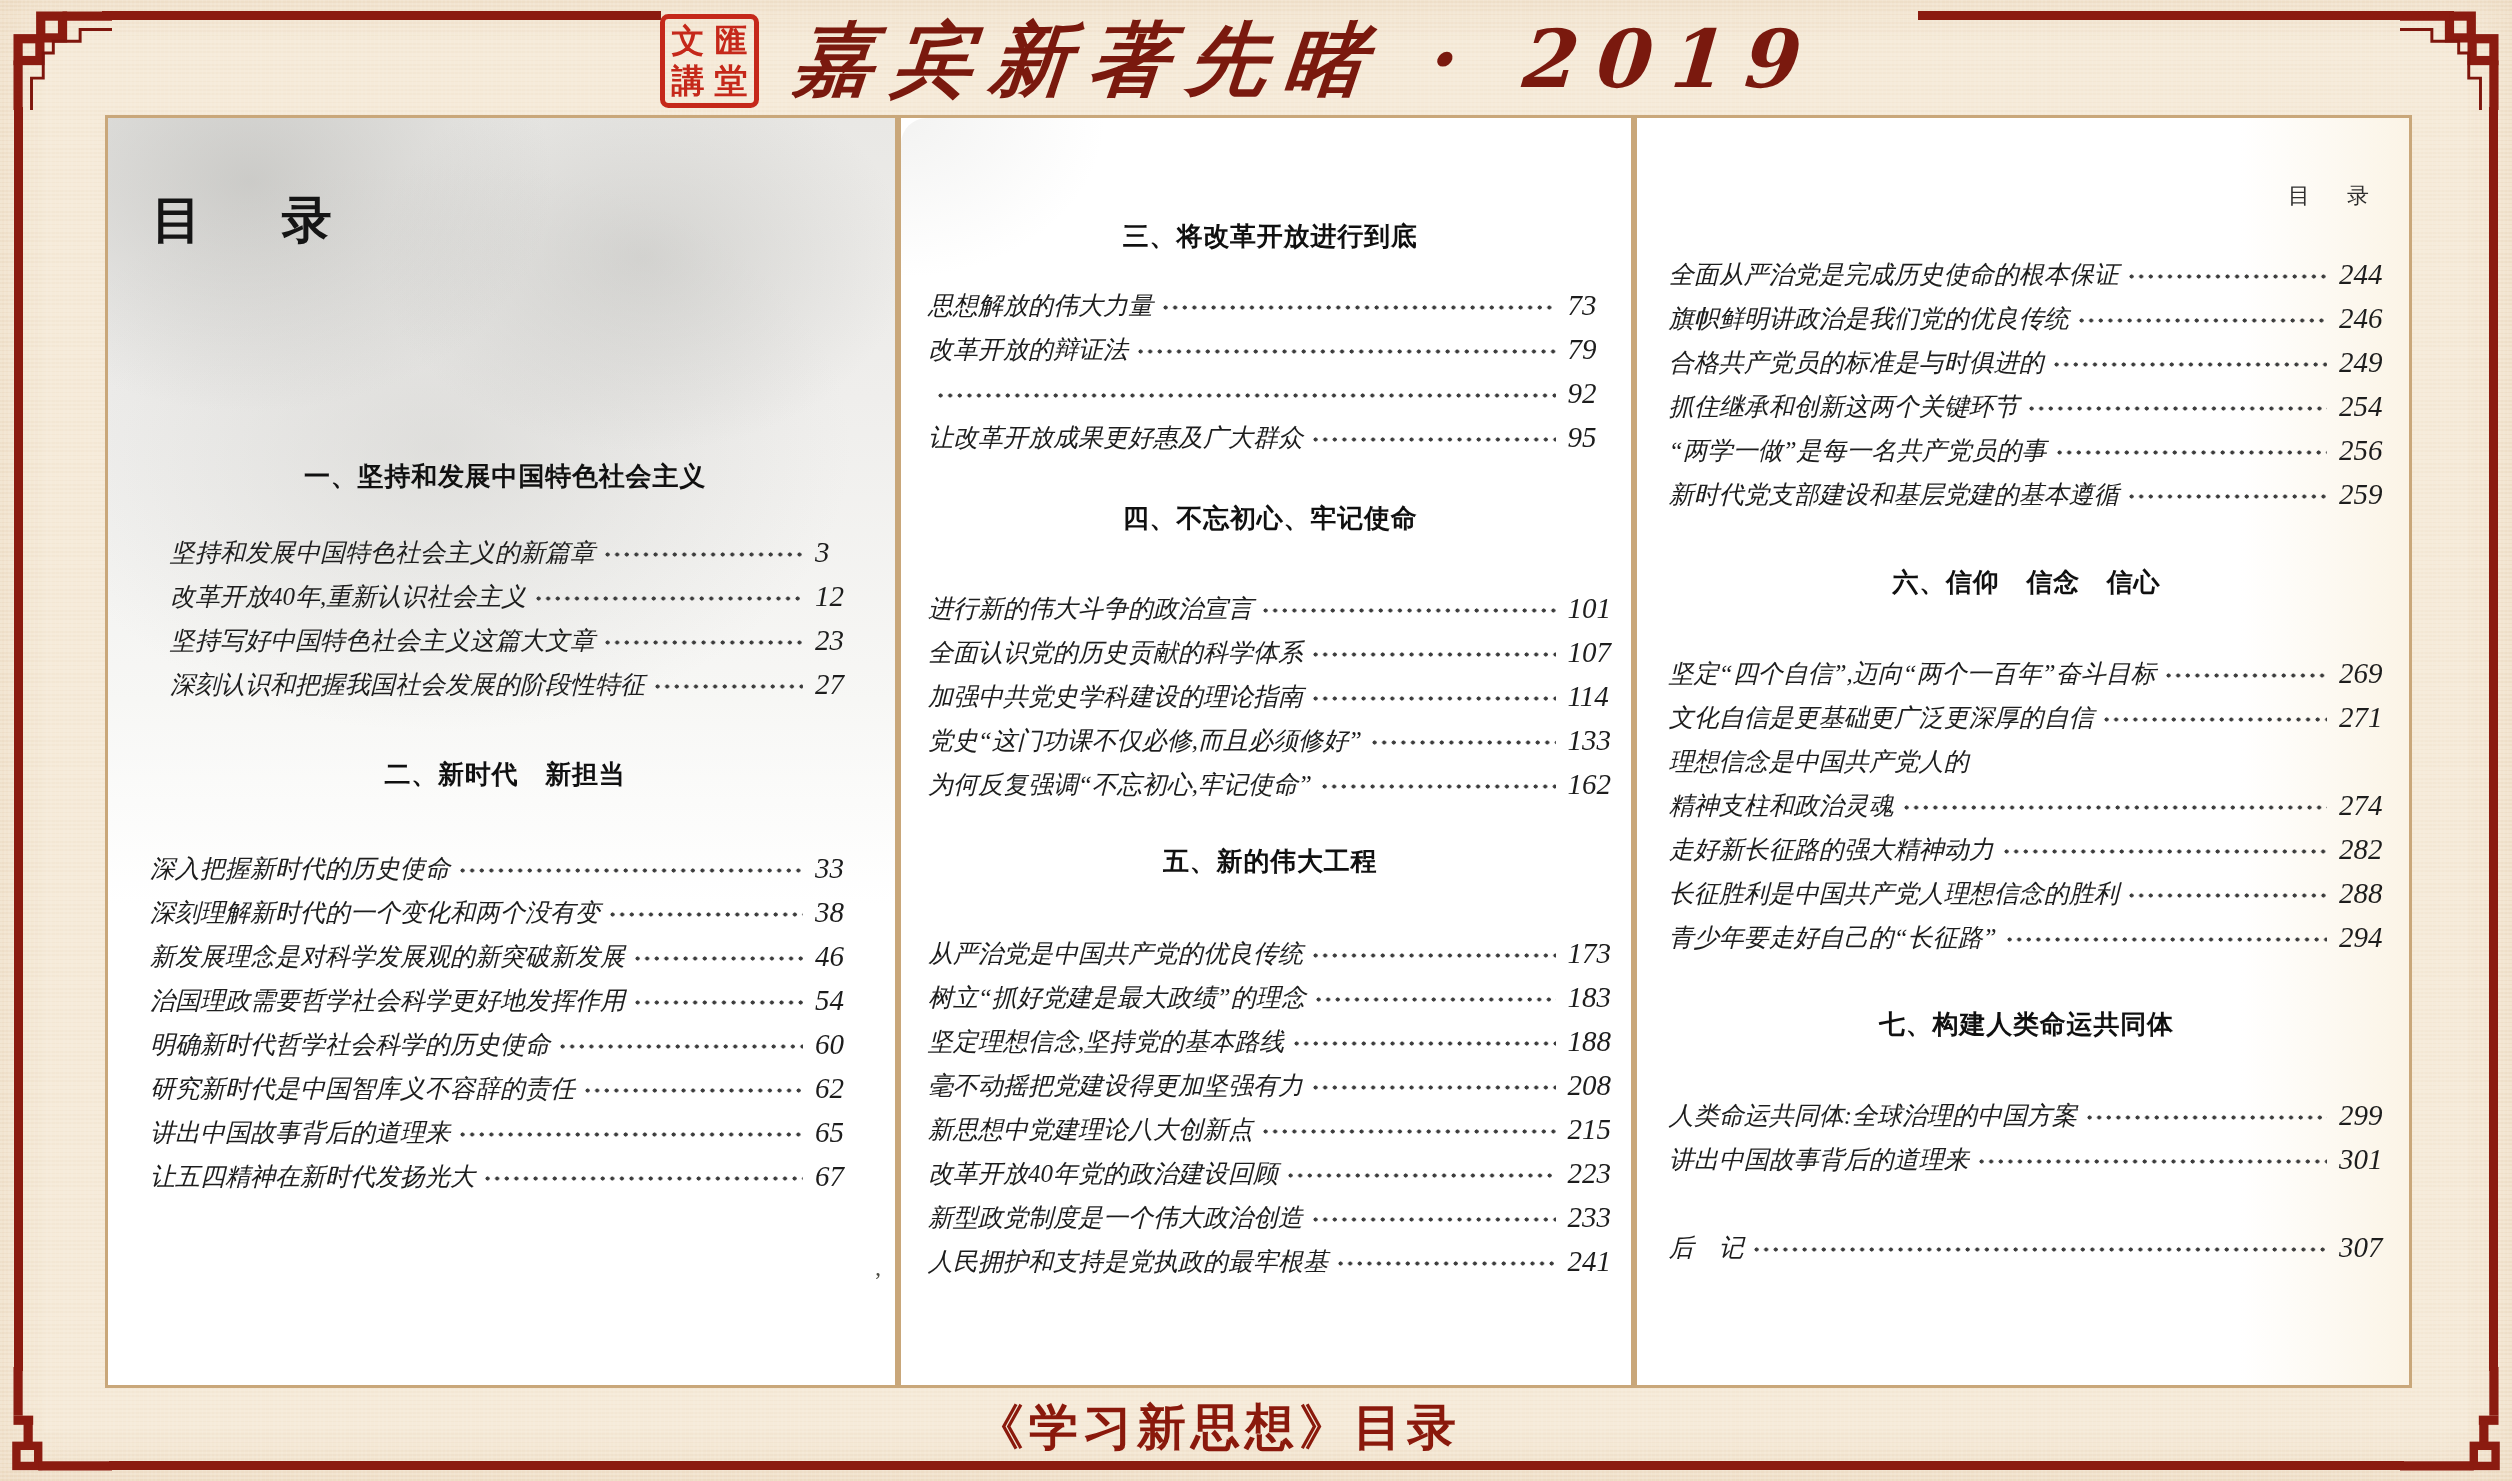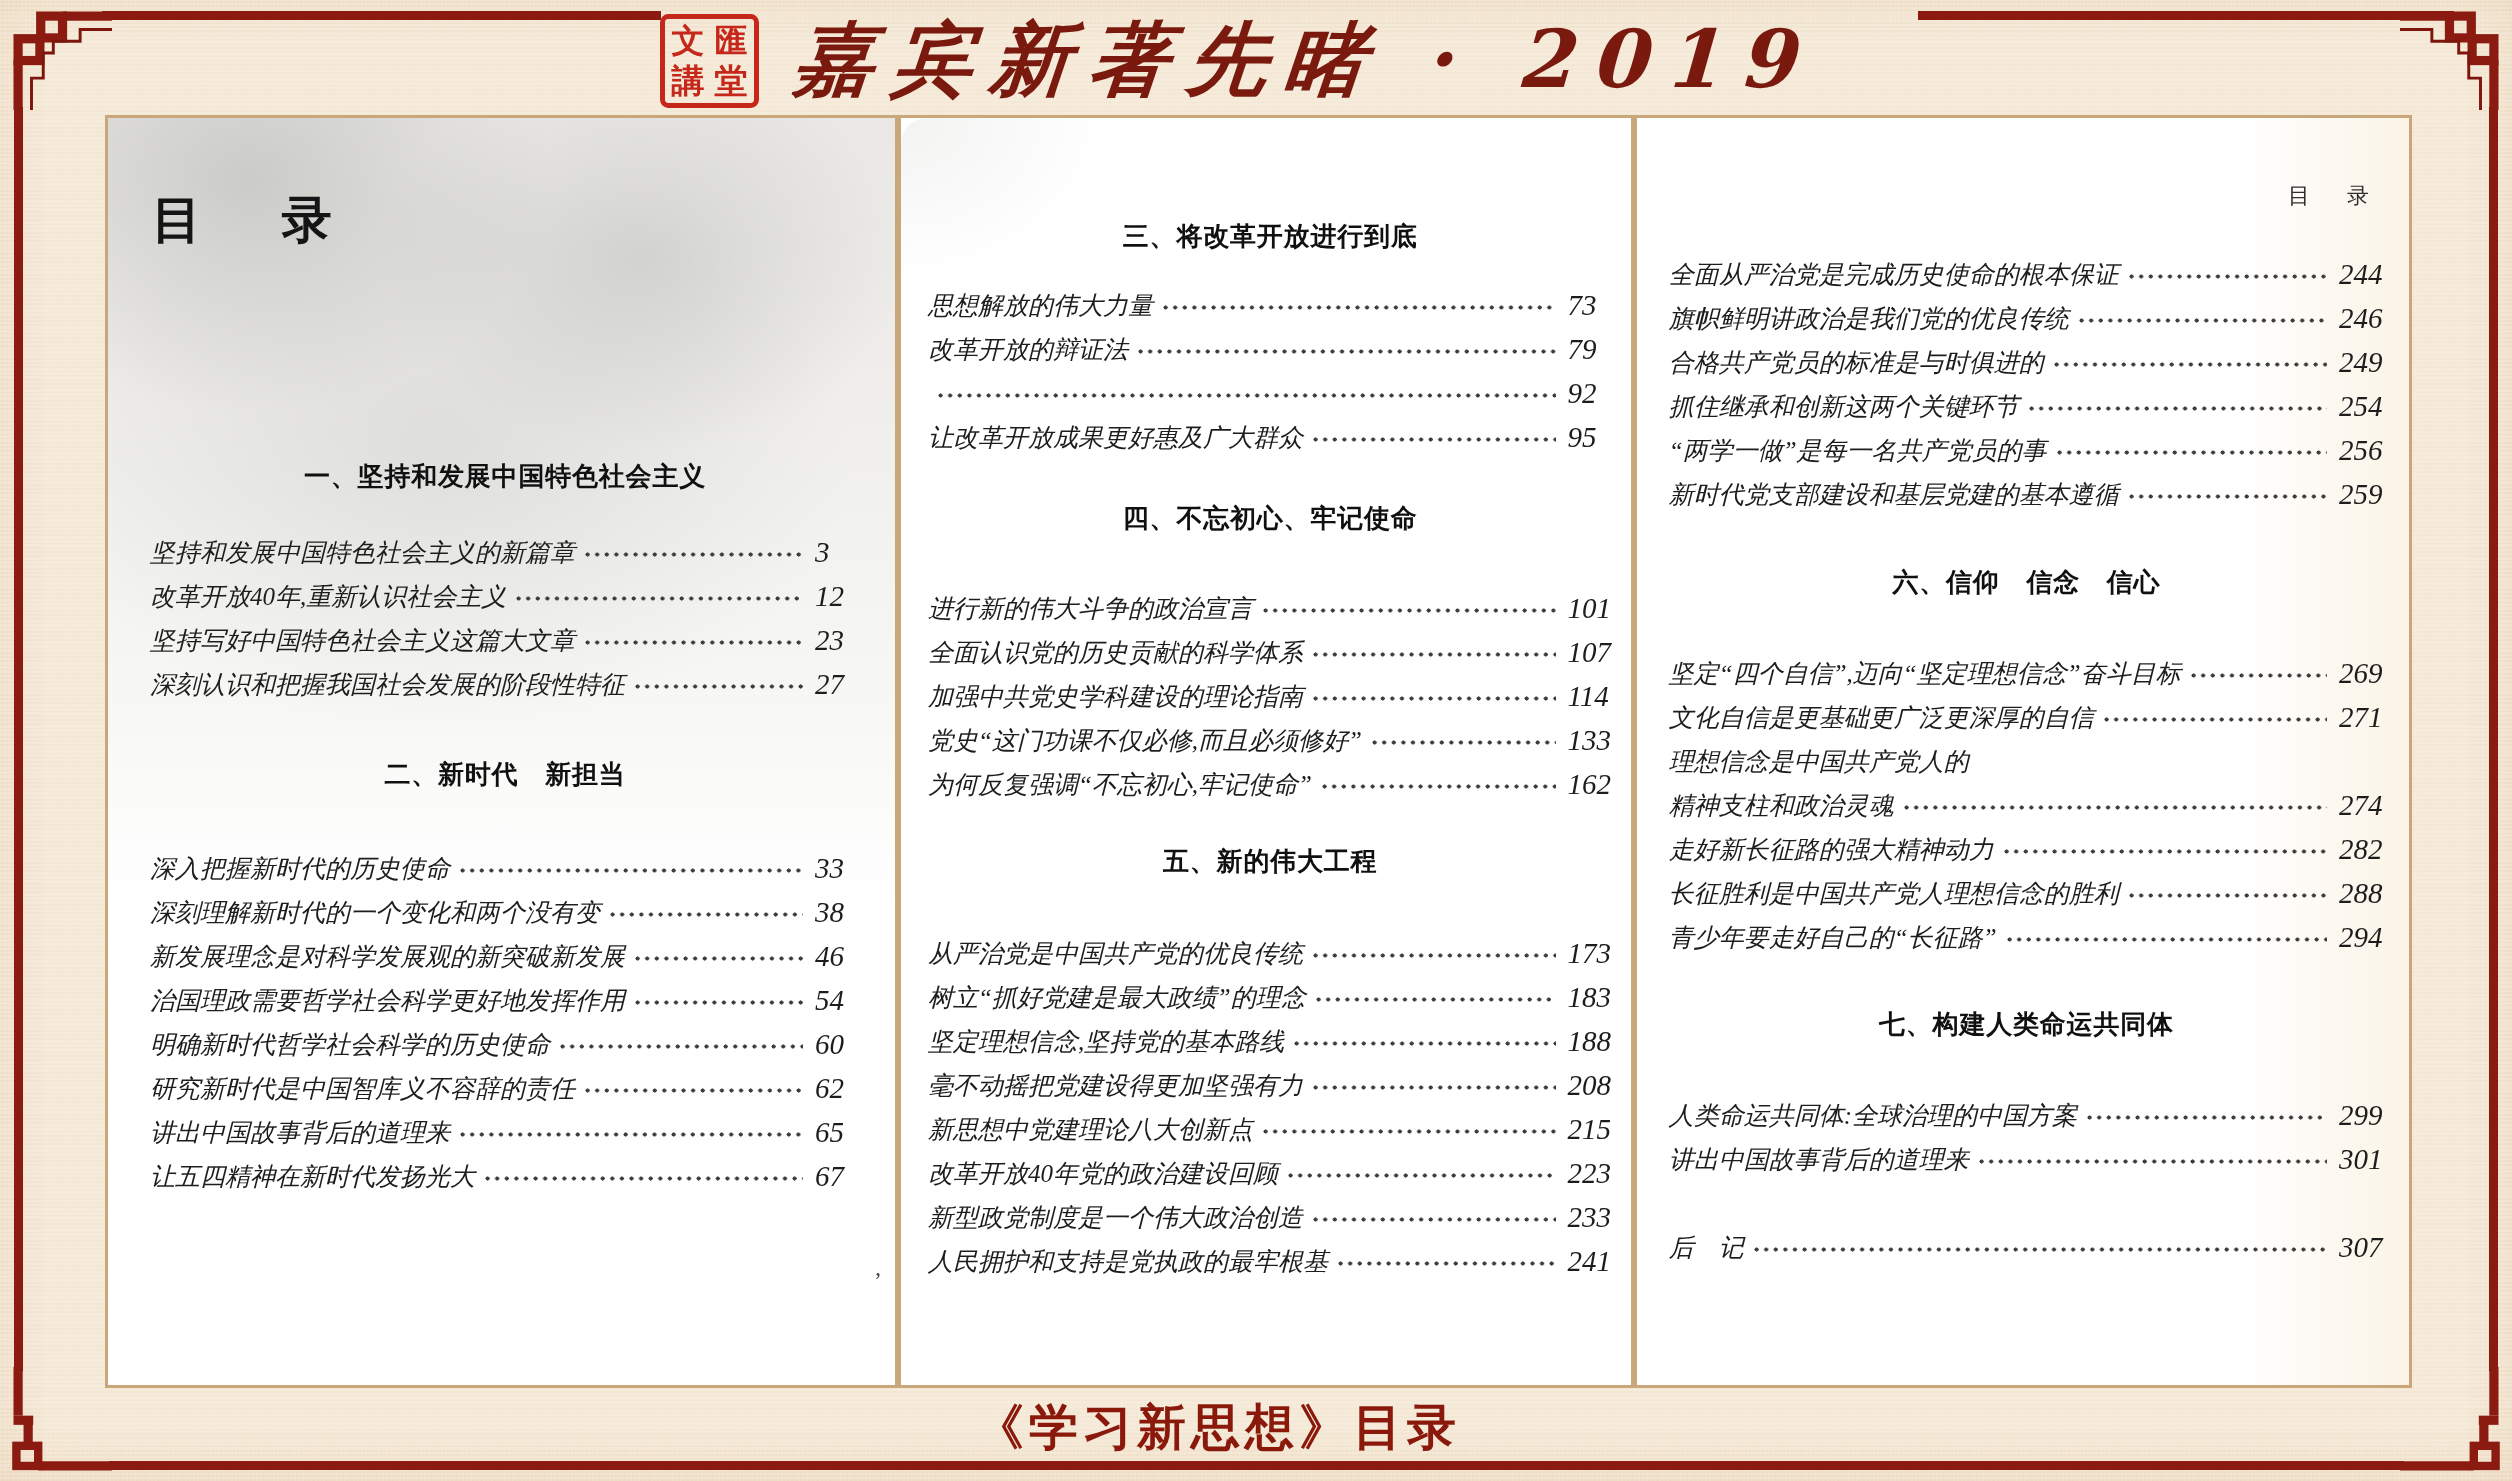--- a/index.html
+++ b/index.html
@@ -81,21 +81,21 @@
   .toc-row{display:flex; align-items:center; height:44px; font-size:25px; color:#1d1d1d;}
   .toc-text{white-space:nowrap;}
   .dots{
     flex:1; height:5px; margin:5px 11.7px 0 10px;
     background-image:radial-gradient(circle at 2.5px 2.5px, #3c3c3c 1.8px, rgba(0,0,0,0) 2.3px);
     background-size:9.6px 5px; background-repeat:repeat-x;
   }
   .pno{min-width:45px; text-align:left; font-size:29px; flex:none;}
   
   #page-0 .toc-section:nth-of-type(1){margin-top:211px;}
-  #page-0 .toc-section:nth-of-type(1) .toc-list{margin-top:37px;}
+  #page-0 .toc-section:nth-of-type(1) .toc-list{margin-top:37px;margin-left:20px;}
   #page-0 .toc-section:nth-of-type(2){margin-top:52px;}
   #page-0 .toc-section:nth-of-type(2) .toc-list{margin-top:55px;}
   #page-1 .toc-section:nth-of-type(1){margin-top:102px;}
   #page-1 .toc-section:nth-of-type(1) .toc-list{margin-top:30px;}
   #page-1 .toc-section:nth-of-type(2){margin-top:43px;}
   #page-1 .toc-section:nth-of-type(2) .toc-list{margin-top:51px;}
   #page-1 .toc-section:nth-of-type(3){margin-top:39px;}
   #page-1 .toc-section:nth-of-type(3) .toc-list{margin-top:53px;}
   #page-2 .toc-section:nth-of-type(1) .toc-list{margin-top:44px;}
   #page-2 .toc-section:nth-of-type(2){margin-top:50px;}
@@ -390,21 +390,21 @@
                 <span class="toc-text">新时代党支部建设和基层党建的基本遵循</span>
                 <span class="dots"></span>
                 <span class="pno">259</span>
               </li>
             </ul>
           </section>
           <section class="toc-section">
             <h3 class="sec-head">六、信仰　信念　信心</h3>
             <ul class="toc-list">
               <li class="toc-row">
-                <span class="toc-text">坚定“四个自信”,迈向“坚定理想信念”奋斗目标</span>
+                <span class="toc-text">坚定“四个自信”,迈向“两个一百年”奋斗目标</span>
                 <span class="dots"></span>
                 <span class="pno">269</span>
               </li>
               <li class="toc-row">
                 <span class="toc-text">文化自信是更基础更广泛更深厚的自信</span>
                 <span class="dots"></span>
                 <span class="pno">271</span>
               </li>
               <li class="toc-row">
                 <span class="toc-text">理想信念是中国共产党人的</span>

